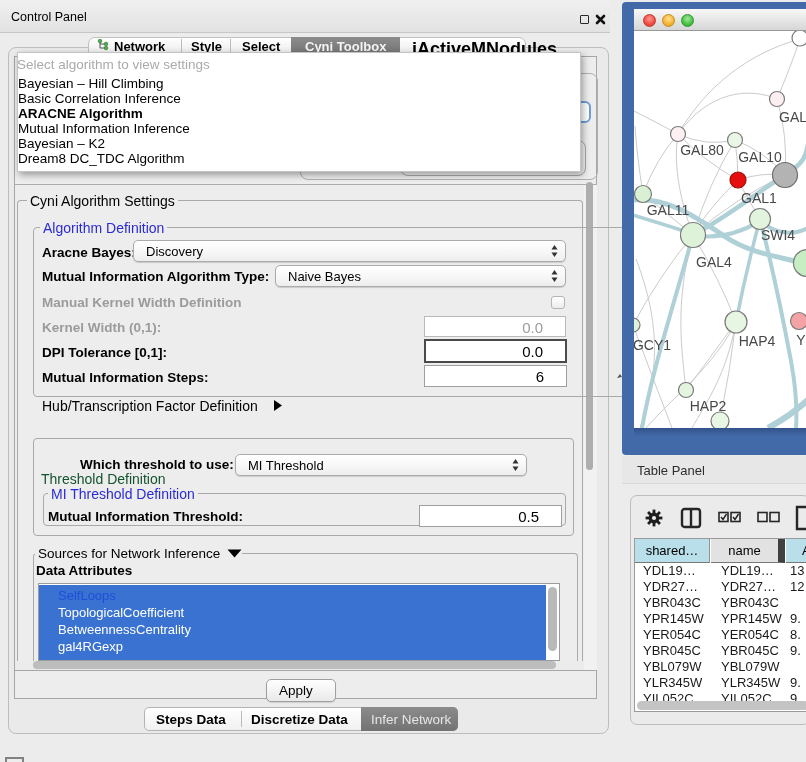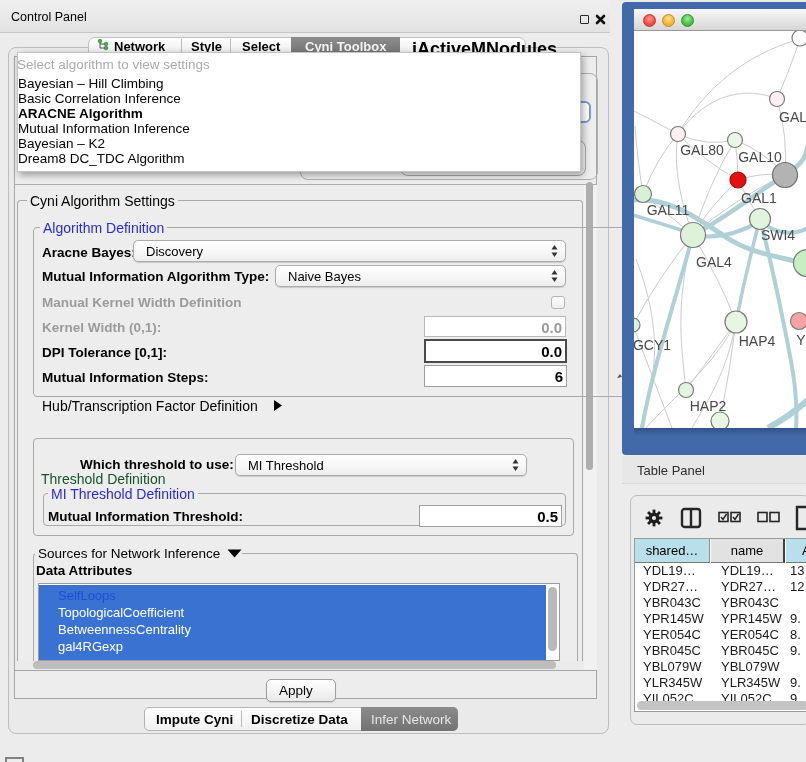--- a/index.html
+++ b/index.html
@@ -10,21 +10,21 @@
   .b { font-weight:bold; }
   .dis { color:#9b9b9b; }
   .grp { position:absolute; border:1px solid #a9a9a9; border-radius:4px; }
   .gt { position:absolute; top:-8px; background:#ededed; padding:0 3px; font-size:14px; white-space:nowrap; line-height:16px;}
   .combo { position:absolute; border:1px solid #ababab; border-radius:5px;
            background:linear-gradient(#ffffff,#f6f6f6 60%,#ededed); box-shadow:0 1px 1px rgba(0,0,0,0.15);
            font-size:13px; color:#000; }
   .combo .ct { position:absolute; left:12px; top:50%; transform:translateY(-50%); white-space:nowrap;}
   .combo .ar { position:absolute; right:7px; top:50%; transform:translateY(-50%); width:7px; height:12px; }
   .inp { position:absolute; border:1px solid #9f9f9f; background:#fff; font-size:15px; text-align:right; }
-  .inp span { position:absolute; right:3px; top:50%; transform:translateY(-50%);font-weight:bold; }
+  .inp span { position:absolute; right:22px; top:50%; transform:translateY(-50%); }
 </style>
 </head>
 <body>
 
 <div class="abs" style="left:0;top:0;width:610px;height:33px;background:linear-gradient(#f0f0f0,#e2e2e2);border-bottom:1px solid #c6c6c6;"></div>
 <div class="abs lbl" style="left:11px;top:10px;font-size:12.5px;">Control Panel</div>
 <div class="abs" style="left:580px;top:15px;width:9px;height:9px;border:1.5px solid #2a2a2a;border-radius:1px;"></div>
 <svg class="abs" style="left:595px;top:14px;" width="11" height="11" viewBox="0 0 11 11">
   <path d="M2 2 L9 9 M9 2 L2 9" stroke="#111" stroke-width="2.6" stroke-linecap="round"></path>
 </svg>
@@ -148,21 +148,21 @@
 <div class="abs" style="left:15px;top:661px;width:568px;height:9px;background:#ebebeb;"></div>
 <div class="abs" style="left:33px;top:661px;width:523px;height:8px;background:#bdbdbd;border-radius:4px;"></div>
 <div class="abs" style="left:14px;top:670px;width:583px;height:1px;background:#a6a6a6;"></div>
 
 <div class="abs" style="left:266px;top:679px;width:70px;height:23px;background:linear-gradient(#ffffff,#e9e9e9);border:1px solid #9f9f9f;border-radius:5px;box-shadow:0 1px 1px rgba(0,0,0,0.12);"></div>
 <div class="abs lbl" style="left:279px;top:683px;">Apply</div>
 
 <div class="abs" style="left:144px;top:707px;width:314px;height:24px;background:linear-gradient(#ffffff,#f0f0f0);border:1px solid #b3b3b3;border-radius:5px;"></div>
 <div class="abs" style="left:361px;top:707px;width:97px;height:24px;background:linear-gradient(#8b8b8b,#737373);border-radius:0 5px 5px 0;"></div>
 <div class="abs" style="left:241px;top:711px;width:1px;height:16px;background:#bbb;"></div>
-<div class="abs lbl b" style="left:156px;top:712px;">Impute Cyni</div>
+<div class="abs lbl b" style="left:156px;top:712px;">Steps Data</div>
 <div class="abs lbl b" style="left:251px;top:712px;">Discretize Data</div>
 <div class="abs lbl" style="left:371px;top:712px;color:#e6e6e6;">Infer Network</div>
 
 <svg class="abs" style="left:616px;top:373px;" width="7" height="7" viewBox="0 0 7 7">
     <path d="M1 5 L4 1 L6 4 Z" fill="#555"></path>
   </svg>
 
 <div class="abs" style="left:5px;top:757px;width:19px;height:14px;border:2px solid #828282;background:#ededed;"></div>
 
 <div class="abs" style="left:17px;top:52px;width:564px;height:120px;background:#fff;border:1px solid #c4c4c4;box-shadow:2px 3px 7px rgba(0,0,0,0.35);"></div>
@@ -289,21 +289,21 @@
 <svg class="abs" style="left:757px;top:511px;" width="23" height="13" viewBox="0 0 23 13">
   <rect x="1" y="1.5" width="9" height="9" fill="none" stroke="#262626" stroke-width="1.6"></rect>
   <rect x="13" y="1.5" width="9" height="9" fill="none" stroke="#262626" stroke-width="1.6"></rect>
 </svg>
 <svg class="abs" style="left:795px;top:505px;" width="20" height="26" viewBox="0 0 20 26">
   <path d="M2 2 L13 2 L18 7 L18 24 L2 24 Z" fill="none" stroke="#262626" stroke-width="2.4"></path>
 </svg>
 
 <div class="abs" style="left:634px;top:538px;width:172px;height:174px;background:#fff;border:1px solid #9a9a9a;border-right:none;overflow:hidden;">
   <div class="abs" style="left:0;top:0;width:75px;height:24px;background:#b9dfea;border-right:1px solid #8f8f8f;border-bottom:1px solid #787878;text-align:center;font-size:13px;line-height:24px;">shared…</div>
-  <div class="abs" style="left:76px;top:0;width:74px;height:24px;background:#e2e2e2;border-right:2px solid #404040;border-bottom:1px solid #787878;text-align:center;font-size:13px;line-height:24px;">name</div>
+  <div class="abs" style="left:76px;top:0;width:74px;height:24px;background:#e2e2e2;border-right:7px solid #404040;border-bottom:1px solid #787878;text-align:center;font-size:13px;line-height:24px;">name</div>
   <div class="abs" style="left:151px;top:0;width:25px;height:24px;background:#b9dfea;border-bottom:1px solid #787878;font-size:13px;line-height:24px;padding-left:16px;">A</div>
   <div class="abs" style="left:0;top:24px;width:172px;font-size:13px;color:#1a1a1a;">
     <div style="height:16px;line-height:16px;">
         <span style="position:absolute;left:8px;">YDL19…</span>
         <span style="position:absolute;left:86px;">YDL19…</span>
         <span style="position:absolute;left:155px;">13</span>
       </div>
     <div style="height:16px;line-height:16px;position:relative;">
         <span style="position:absolute;left:8px;">YDR27…</span>
         <span style="position:absolute;left:86px;">YDR27…</span>

